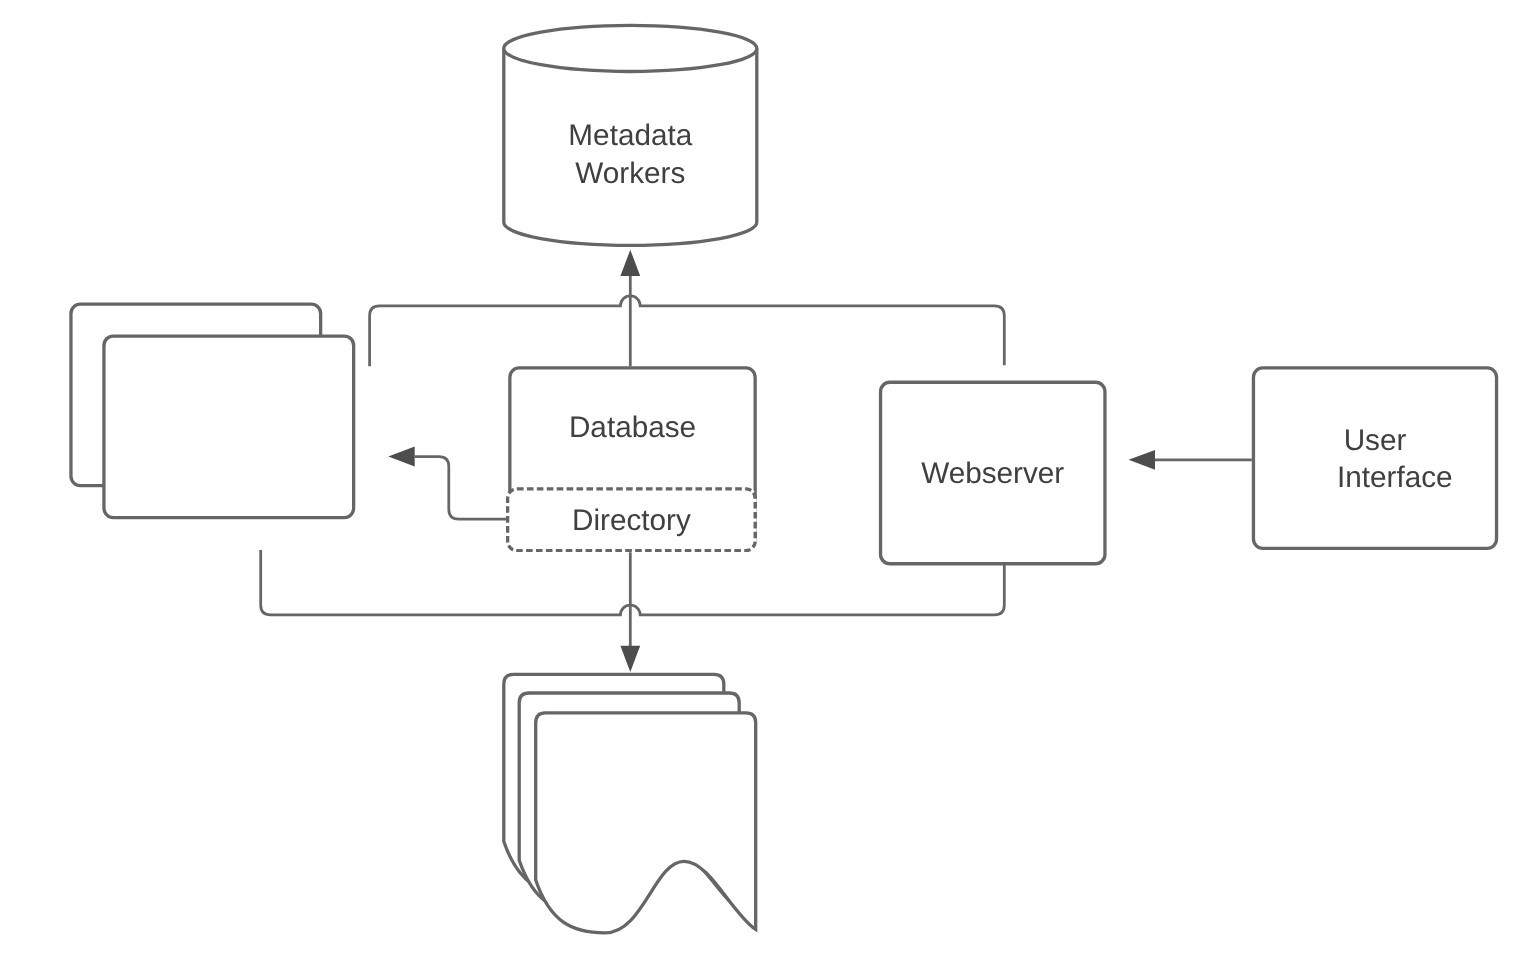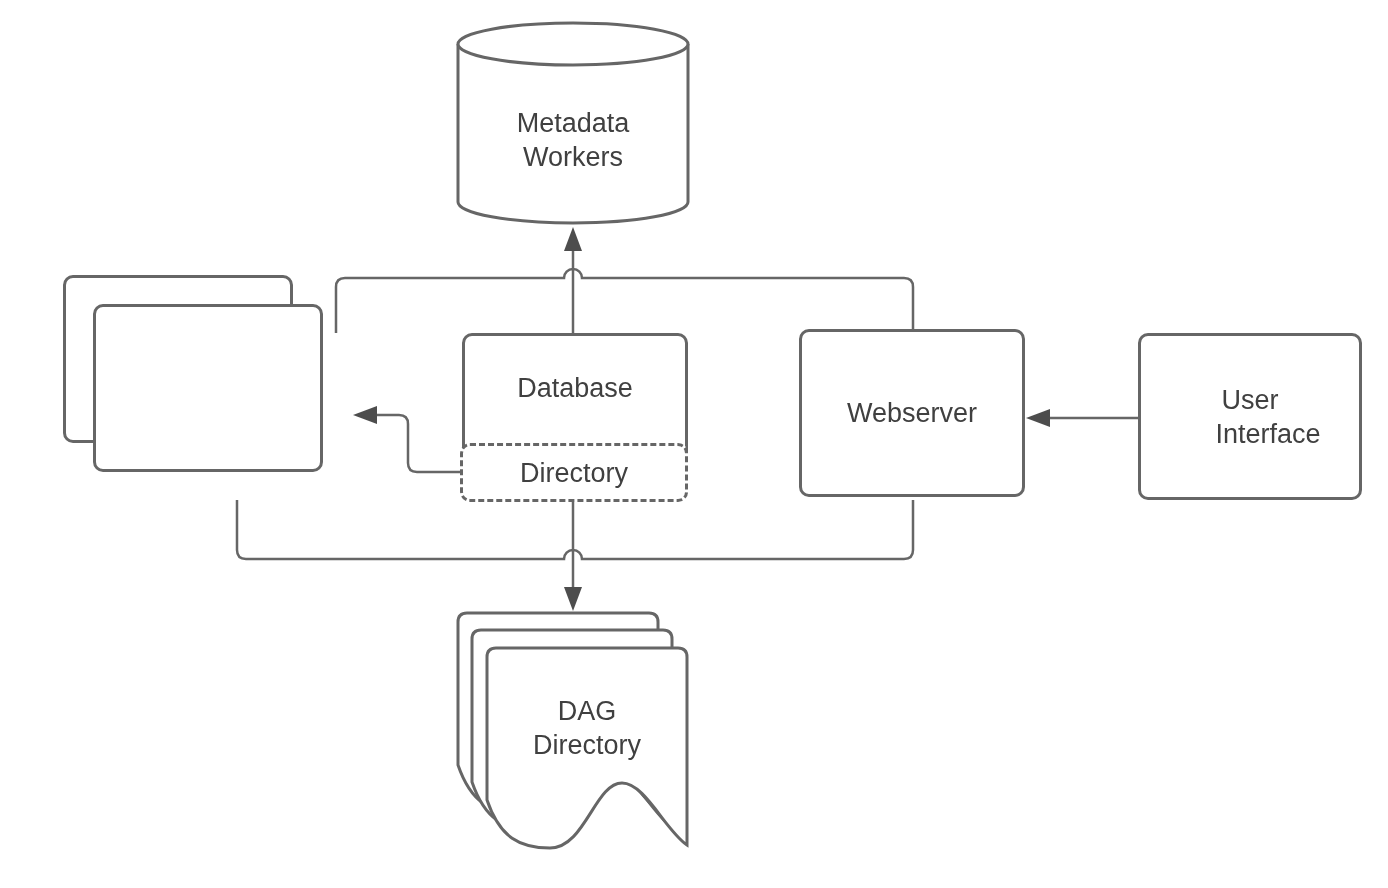--- a/index.html
+++ b/index.html
@@ -83,34 +83,30 @@
   <div class="node" style="left:63px;top:275px;width:230px;height:168px;"></div>
   <div class="node" style="left:93px;top:304px;width:230px;height:168px;"></div>
 
   <div class="node" style="left:462px;top:333px;width:226px;height:167px;padding-bottom:58px;">
     <span>Database</span>
   </div>
   <div class="node dashed" style="left:460px;top:443px;width:228px;height:59px;">
     <span>Directory</span>
   </div>
 
-  <div class="node" style="left:799px;top:329px;width:226px;height:168px;">
+  <div class="node" style="left:799px;top:346px;width:207px;height:168px;">
     <span>Webserver</span>
   </div>
 
   <div class="node" style="left:1138px;top:333px;width:224px;height:167px;">
     <span>
       <span style="display:block;">User</span>
       <span style="display:block;margin-left:36px;">Interface</span>
     </span>
   </div>
 
   <div class="freelabel" style="left:458px;top:102px;width:230px;height:76px;">
     <span>Metadata</span>
     <span>Workers</span>
   </div>
 
-  <div class="freelabel" style="left:487px;top:692px;width:200px;height:72px;">
-    <span>DAG</span>
-    <span>Directory</span>
-  </div>
 
 </div>
 
 </body></html>

